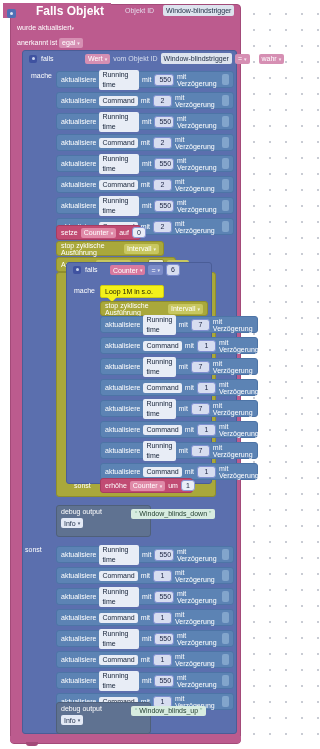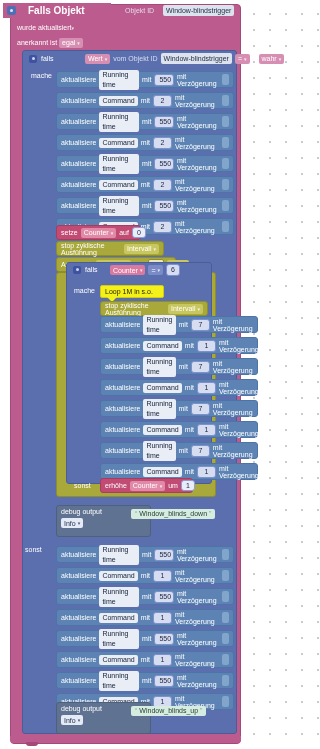--- a/index.html
+++ b/index.html
@@ -20,22 +20,22 @@
   .blk{position:absolute;border-radius:3px;box-sizing:border-box;}
   .row{display:flex;align-items:center;gap:3px;white-space:nowrap;}
 
   
   .hat{
     left:10px;top:4px;width:231px;height:740px;
     background:#bc5b8e;border:1px solid #a34a79;border-radius:4px;
   }
   .hat-title{
     position:absolute;left:3px;top:3px;width:108px;height:15px;
-    background:#bc5b8e;display:flex;align-items:center;gap:12px;padding-left:4px;
-    font-weight:bold;font-size:10px;box-sizing:border-box;
+    background:#bc5b8e;display:flex;align-items:flex-end;gap:20px;padding-left:4px;
+    font-weight:bold;font-size:12px;box-sizing:border-box;
   }
   .gear{
     width:9px;height:9px;border-radius:2px;background:#4f6fb5;
     display:inline-block;position:relative;flex:none;
   }
   .gear::after{
     content:"";position:absolute;left:3px;top:3px;width:3px;height:3px;
     border-radius:50%;background:#dfe6f5;
   }
   .hat-sub{

